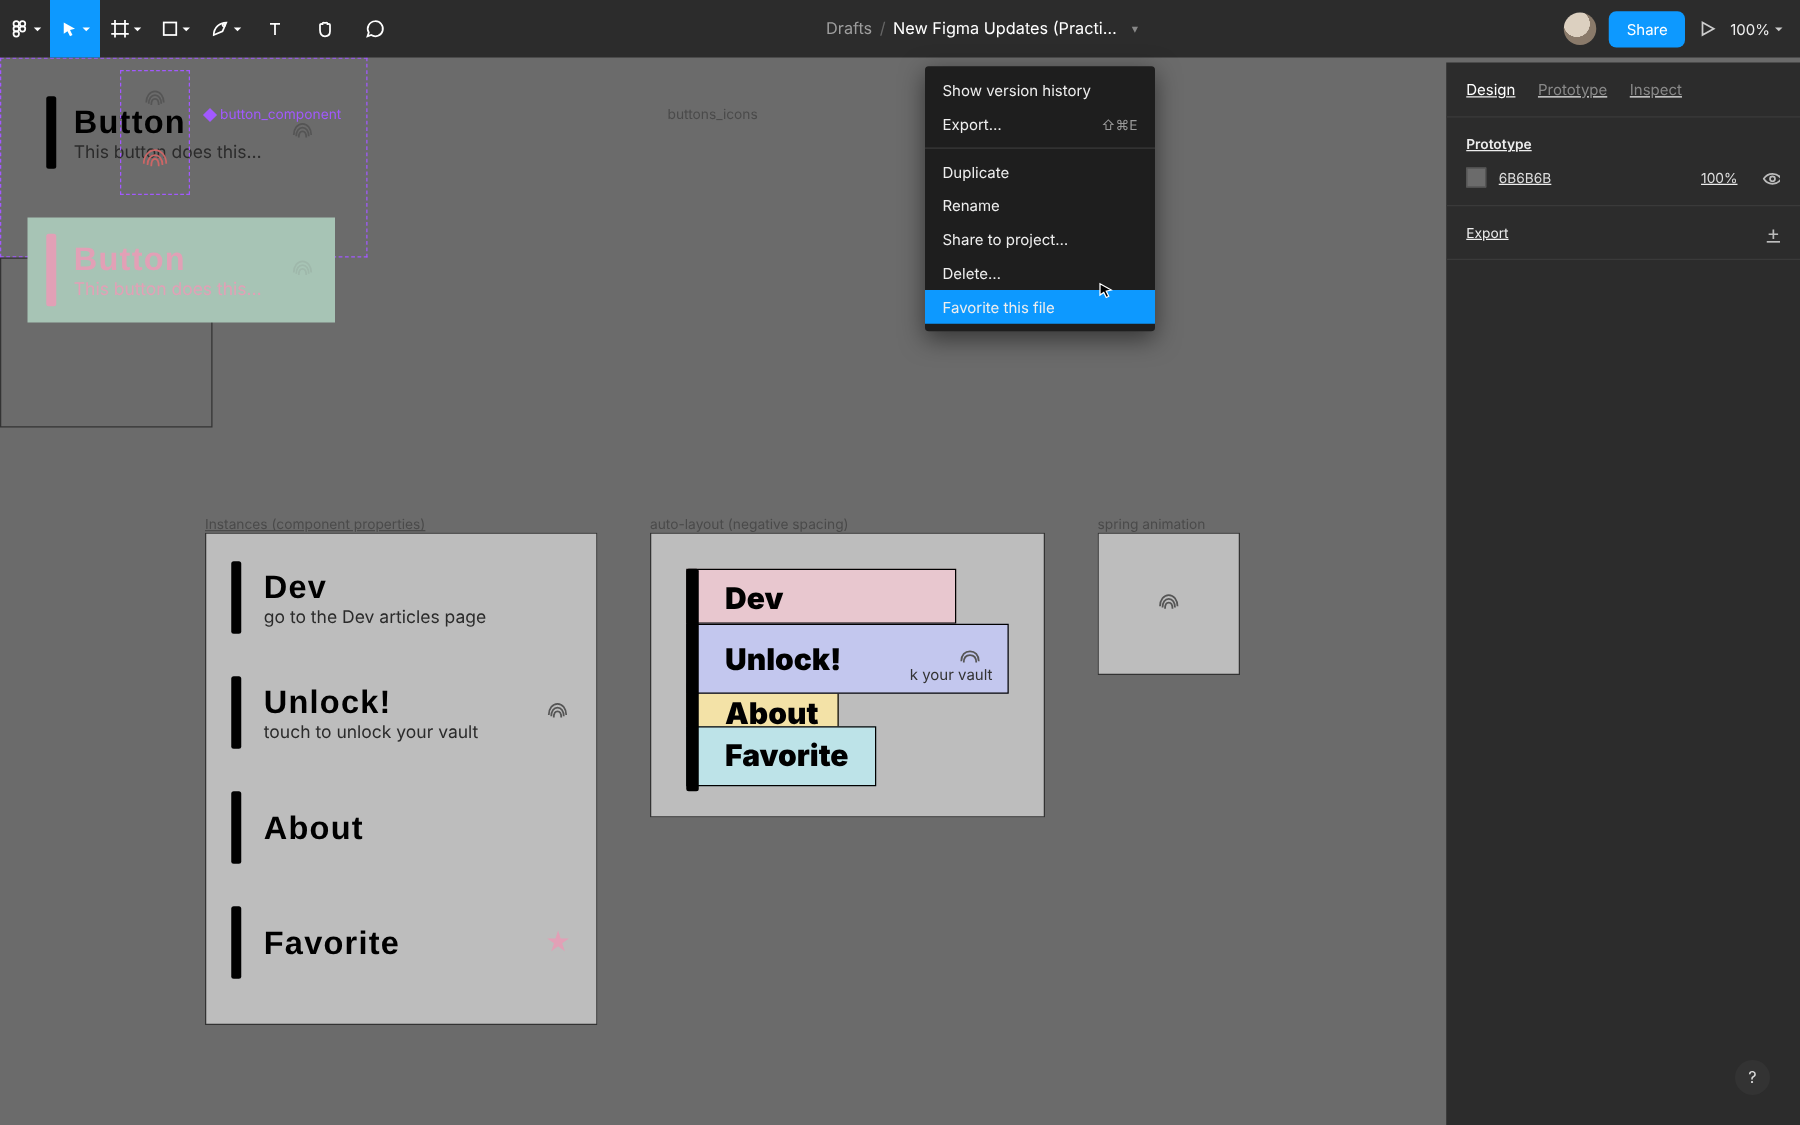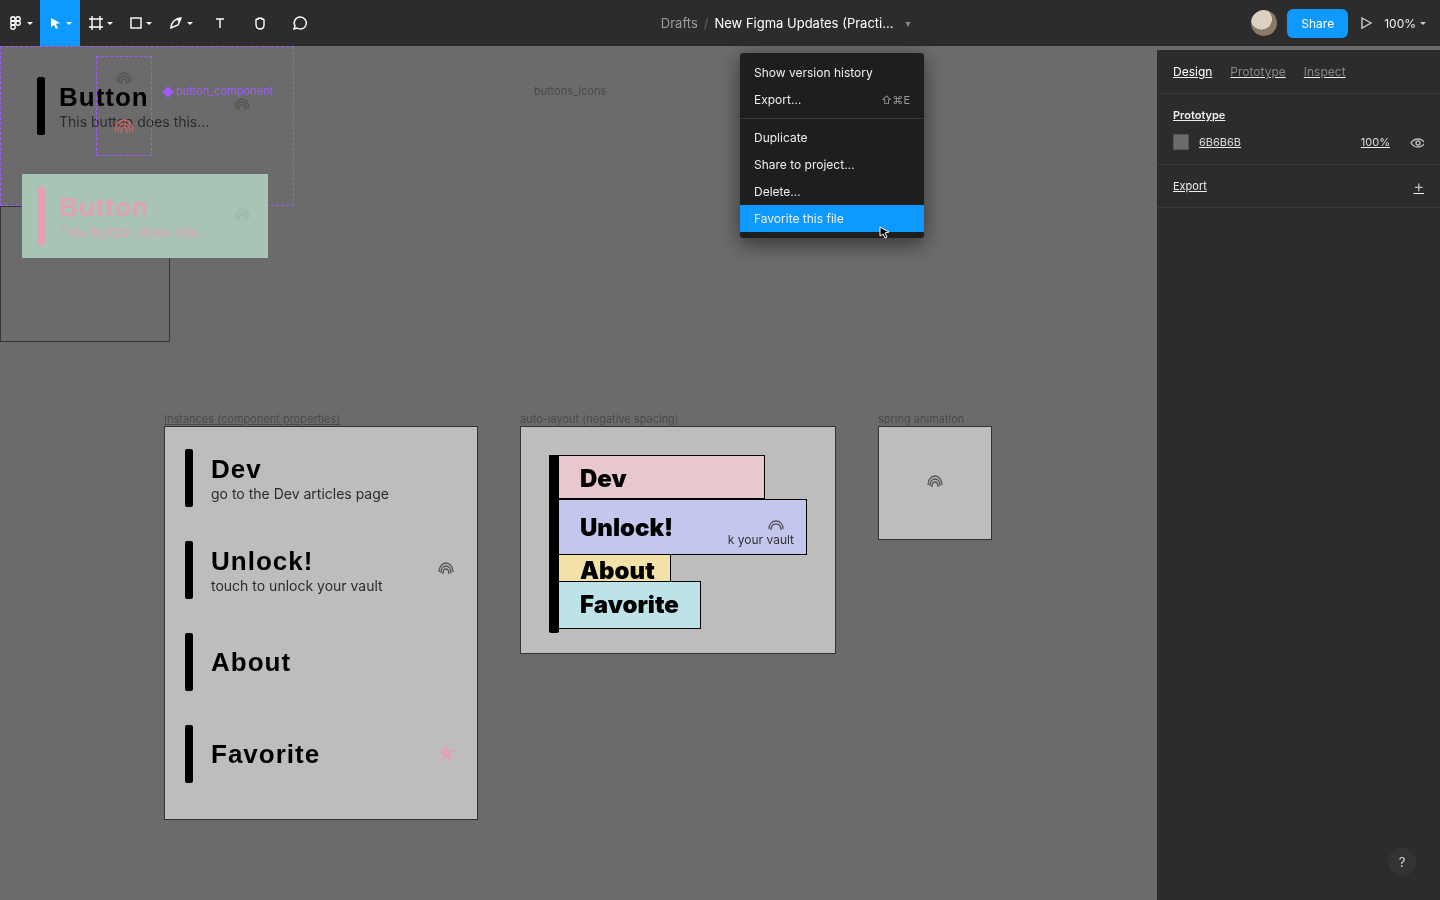--- a/index.html
+++ b/index.html
@@ -225,20 +225,23 @@
     </div>
   <div class="cm-item">
       <span>Export…</span>
       <span class="cm-shortcut">⇧⌘E</span>
     </div>
   <div class="cm-sep"></div>
   <div class="cm-item">
       <span>Duplicate</span>
     </div>
   <div class="cm-item">
+      <span>Rename</span>
+    </div>
+  <div class="cm-item">
       <span>Share to project…</span>
     </div>
   <div class="cm-item">
       <span>Delete…</span>
     </div>
   <div class="cm-item hover">
       <span>Favorite this file</span>
     </div>
 </div>
 <svg class="cursor-img" width="16" height="16">

